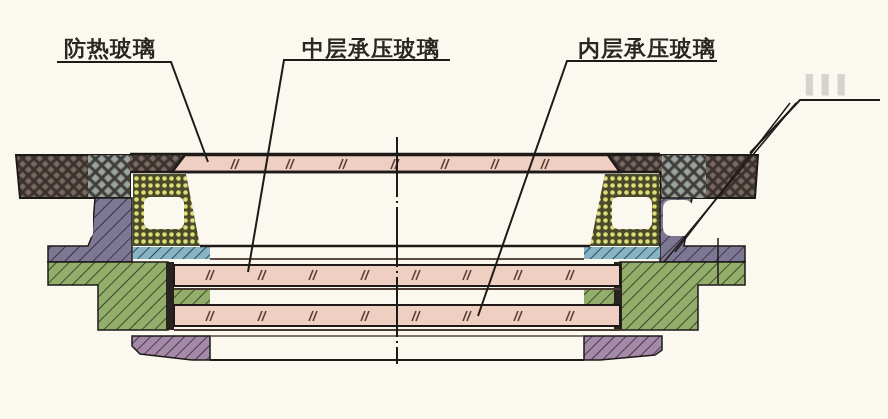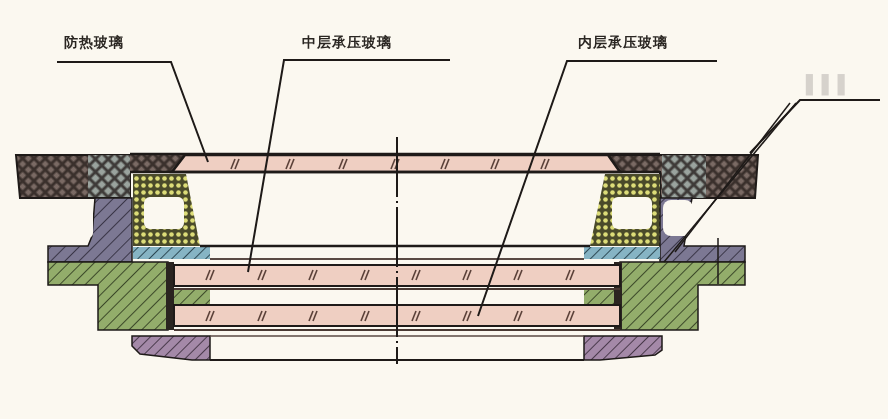--- a/index.html
+++ b/index.html
@@ -1,18 +1,18 @@
 <!DOCTYPE html>
 <html><head>
 <meta charset="utf-8">
 <style>
   html,body{margin:0;padding:0;background:#fbf8f0;}
   body{width:888px;height:419px;overflow:hidden;position:relative;font-family:"DejaVu Sans","Liberation Sans",sans-serif;}
   #stage{position:absolute;left:0;top:0;width:888px;height:419px;}
-  .lbl{position:absolute;font-size:14px;font-weight:bold;color:#2a2622;letter-spacing:1px;white-space:nowrap;}
+  .lbl{position:absolute;font-size:22px;font-weight:bold;color:#2a2622;letter-spacing:1px;white-space:nowrap;}
   .faint{position:absolute;font-size:18px;color:#d6d2cc;font-weight:bold;letter-spacing:2px;}
 </style>
 </head>
 <body>
 
 <div id="stage">
 <svg width="888" height="419" viewBox="0 0 888 419" xmlns="http://www.w3.org/2000/svg">
   <defs>
     <pattern id="hGreen" width="9" height="9" patternUnits="userSpaceOnUse" patternTransform="rotate(45)">
       <rect width="9" height="9" fill="#93ad6b"></rect>

